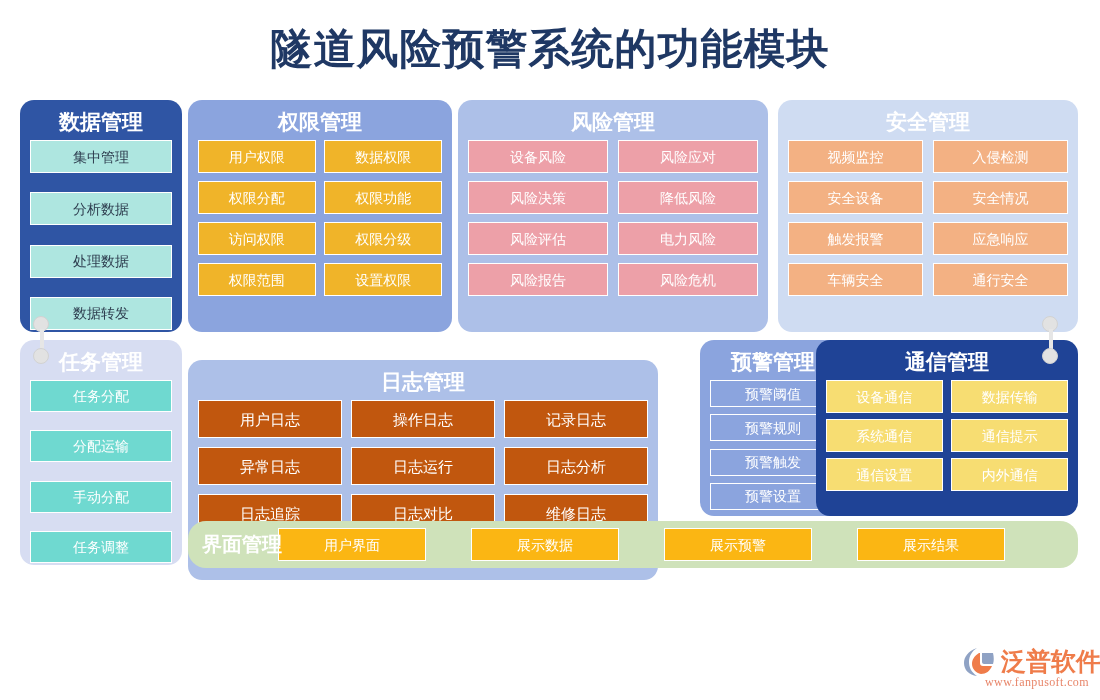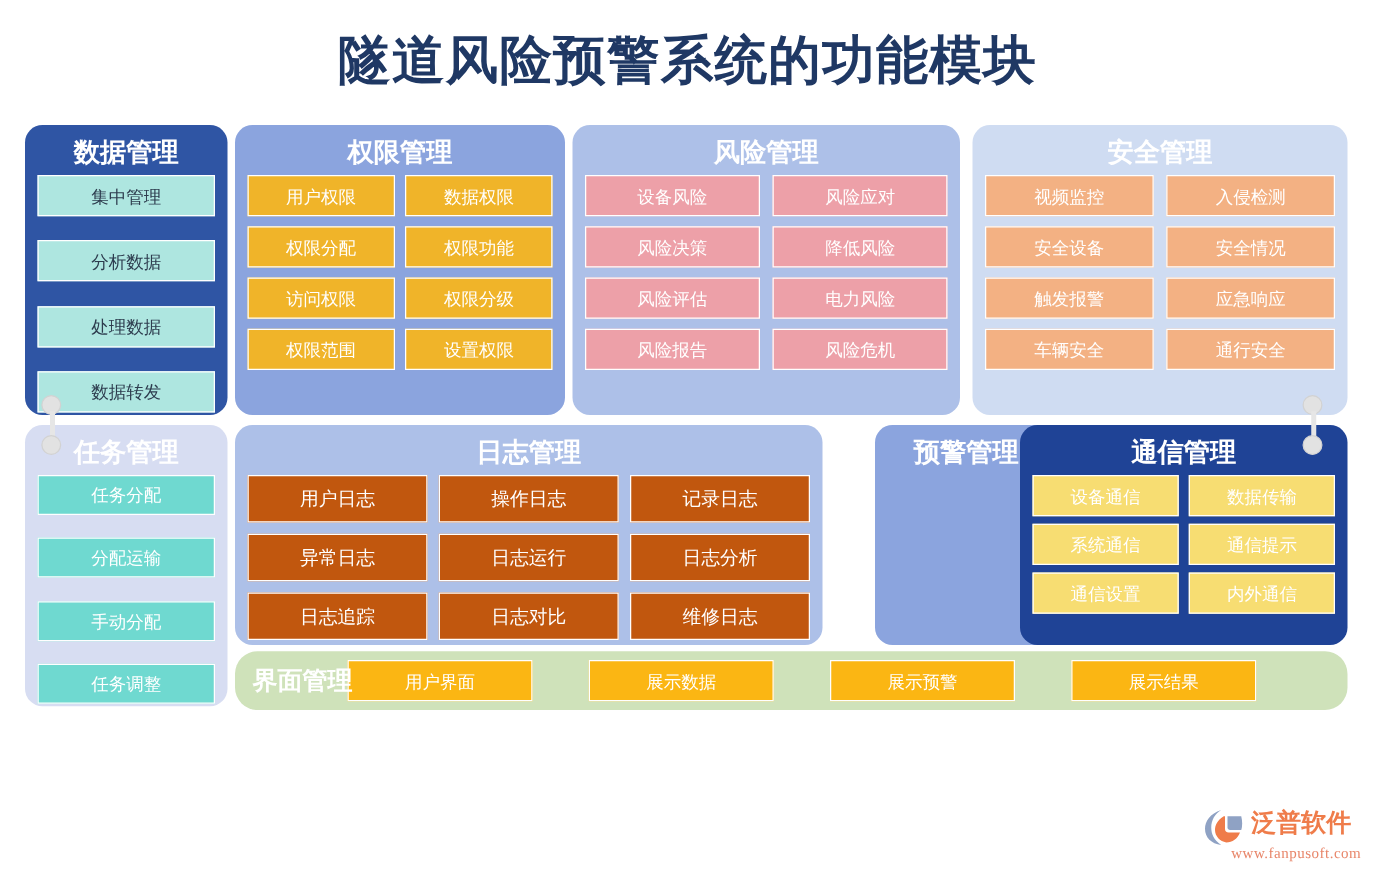--- a/index.html
+++ b/index.html
@@ -84,21 +84,21 @@
   
   #panel-safety-management { left: 778px; top: 100px; width: 300px; height: 232px; background: #cfdcf2; }
   #panel-safety-management .item { width: 48.2%; height: 33px; margin-bottom: 8px; background: #f3b183; }
 
   
   #panel-task-management { left: 20px; top: 340px; width: 162px; height: 225px; background: #d7ddf2; }
   #panel-task-management .items { flex-direction: column; height: 183px; justify-content: space-between; }
   #panel-task-management .item { width: 100%; height: 32px; background: #6fd9d0; }
 
   
-  #panel-log-management { left: 188px; top: 340px; width: 470px; height: 176px; background: #adc0e8; }
+  #panel-log-management { left: 188px; top: 360px; width: 470px; height: 220px; background: #adc0e8; }
   #panel-log-management .item { width: 32%; height: 38px; margin-bottom: 9px; background: #c1570e; font-size: 15px; }
 
   
   #panel-warning-management { left: 700px; top: 340px; width: 146px; height: 176px; background: #8ba4de; }
   #panel-warning-management .items { flex-direction: column; height: 130px; justify-content: space-between; }
   #panel-warning-management .item { width: 100%; height: 27px; background: transparent; }
 
   
   #panel-communication-management { left: 816px; top: 340px; width: 262px; height: 176px; background: #1f4396; }
   #panel-communication-management .item { width: 48.2%; height: 33px; margin-bottom: 6px; background: #f7dd72; }
@@ -155,21 +155,21 @@
     position: absolute;
     left: 963px; top: 645px;
     width: 130px; height: 48px;
   }
   #brand-logo .mark {
     position: absolute; left: 0; top: 2px;
     width: 34px; height: 30px;
   }
   #brand-logo .brand-name {
     position: absolute; left: 38px; top: 0px;
-    font-size: 20px;
+    font-size: 25px;
     font-weight: bold;
     color: #ef7c4a;
     white-space: nowrap;
     font-family: "Liberation Serif", "DejaVu Serif", serif;
   }
   #brand-logo .brand-url {
     position: absolute; left: 22px; top: 30px;
     font-size: 12px;
     color: #e8866a;
     letter-spacing: 0.4px;
@@ -254,20 +254,26 @@
     <div class="item">日志运行</div>
     <div class="item">日志分析</div>
     <div class="item">日志追踪</div>
     <div class="item">日志对比</div>
     <div class="item">维修日志</div>
   </div>
 </div>
 
 <div class="panel" id="panel-warning-management">
   <div class="panel-title">预警管理</div>
+  <div class="items">
+    <div class="item">预警阈值</div>
+    <div class="item">预警规则</div>
+    <div class="item">预警触发</div>
+    <div class="item">预警设置</div>
+  </div>
 </div>
 
 <div class="panel" id="panel-communication-management">
   <div class="panel-title">通信管理</div>
   <div class="items">
     <div class="item">设备通信</div>
     <div class="item">数据传输</div>
     <div class="item">系统通信</div>
     <div class="item">通信提示</div>
     <div class="item">通信设置</div>

